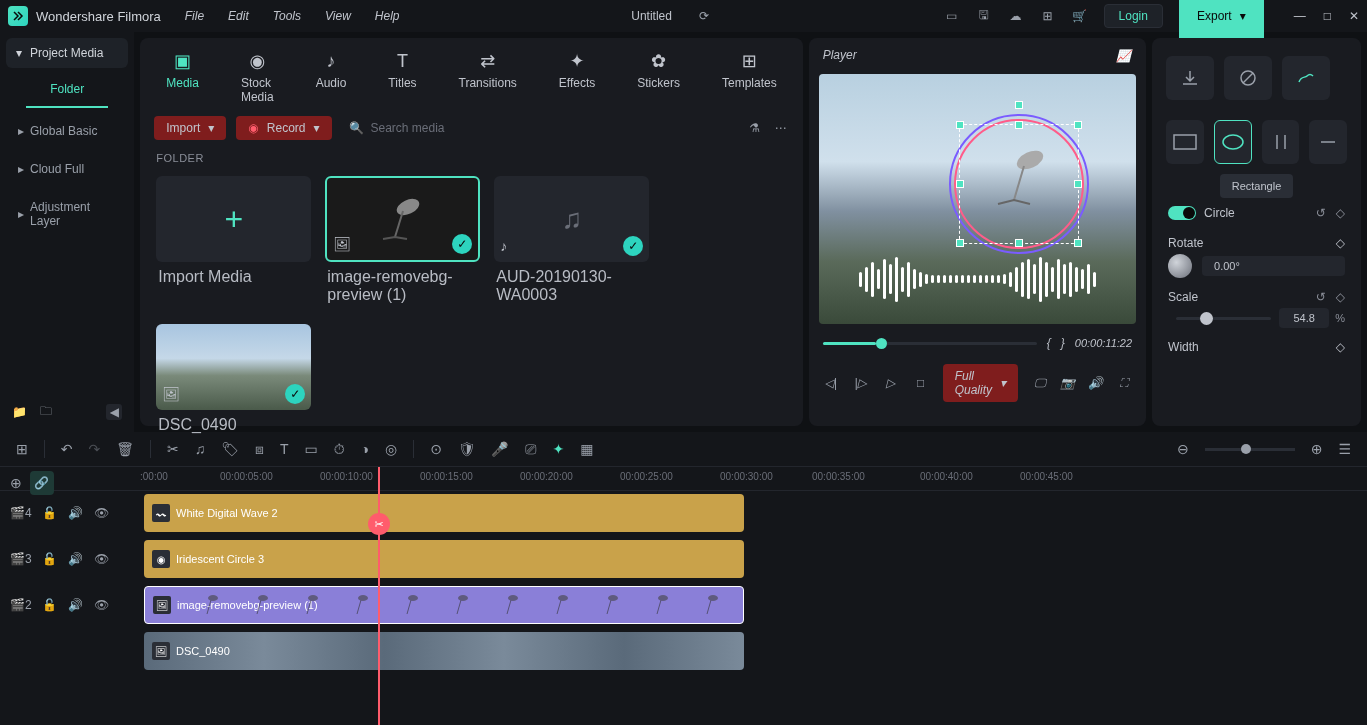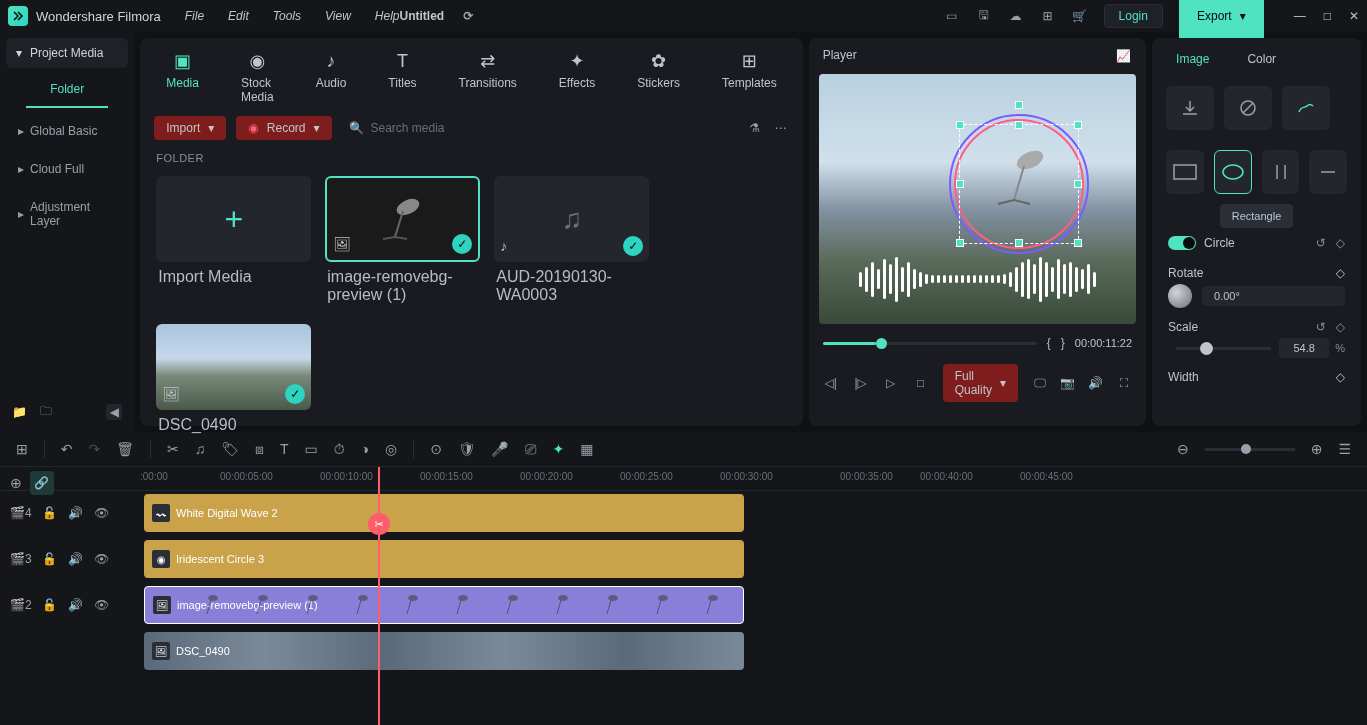--- a/index.html
+++ b/index.html
@@ -2,21 +2,21 @@
 <html><head>
 <meta charset="utf-8">
 <style>
 * { margin:0; padding:0; box-sizing:border-box; font-family:-apple-system,Segoe UI,Arial,sans-serif; user-select:none; }
 body { background:#0f1114; color:#b8bcc4; font-size:12px; width:1367px; height:725px; overflow:hidden; }
 .titlebar { height:32px; background:#14161a; display:flex; align-items:center; padding:0 8px; }
 .logo { width:20px; height:20px; background:linear-gradient(135deg,#4fe3c1,#2dd4bf); border-radius:4px; margin-right:8px; display:flex; align-items:center; justify-content:center; color:#0a0a0a; font-weight:bold; }
 .app-title { color:#d0d4da; font-size:13px; margin-right:24px; }
 .menubar { display:flex; gap:24px;font-style:italic; }
 .menubar span { color:#c0c4cc; cursor:pointer; }
-.title-center { flex:1; display:flex; align-items:center; gap:16px; color:#c0c4cc;font-weight:bold; }
+.title-center { flex:1; display:flex; justify-content:center; align-items:center; gap:24px; color:#c0c4cc; }
 .title-right { display:flex; align-items:center; gap:16px; }
 .ico { width:16px; height:16px; display:inline-flex; align-items:center; justify-content:center; color:#9aa0aa; }
 .login-btn { background:#1e2228; color:#4fe3c1; padding:4px 14px; border-radius:4px; cursor:pointer; border:1px solid #2a2e36;}
 .export-btn { background:#4fe3c1; color:#0a0a0a; padding:20px 18px; border-radius:4px; cursor:pointer; font-weight:500; display:flex; align-items:center; gap:8px;}
 .winbtns { display:flex; gap:18px; margin-left:14px; color:#c0c4cc;}
 
 .top-area { display:flex; height:400px; }
 .sidebar { width:170px; background:#14161a; padding:6px; display:flex; flex-direction:column;}
 .proj-media-hdr { background:#1e2228; border-radius:6px; padding:8px 10px; display:flex; align-items:center; gap:8px; color:#d0d4da; font-weight:500;}
 .folder-tab { color:#4fe3c1; text-align:center; padding:10px; border-bottom:2px solid #4fe3c1; margin:4px 20px;}
@@ -36,21 +36,21 @@
 .media-card { width:155px; }
 .thumb { width:155px; height:86px; background:#23262d; border-radius:6px; position:relative; display:flex; align-items:center; justify-content:center; overflow:hidden;}
 .thumb.sel { border:2px solid #4fe3c1; }
 .plus { color:#4fe3c1; font-size:32px; font-weight:300;}
 .check-ico { position:absolute; bottom:6px; right:6px; width:20px; height:20px; background:#2dd4bf; border-radius:50%; display:flex; align-items:center; justify-content:center; color:#0a0a0a; font-size:12px;}
 .type-ico { position:absolute; bottom:6px; left:6px; width:18px; height:18px; color:#c0c4cc; font-size:14px;}
 .card-lbl { color:#b8bcc4; font-size:16px; padding:6px 2px;}
 .mic-svg{width:80px;height:60px;}
 .landscape{width:100%;height:100%;background:linear-gradient(#a8c5e0 0%,#c5d8e8 40%,#7a8a7a 60%,#4a5a4a 100%);}
 
-.player-panel { width:410px; background:#191b20; border-radius:8px; margin:6px 6px 6px 0; display:flex; flex-direction:column;}
+.player-panel { width:410px; background:#191b20; border-radius:8px; margin:6px 6px 6px 0; display:flex; flex-direction:column;font-style:italic;}
 .player-hdr { padding:10px 14px; display:flex; justify-content:space-between; color:#c0c4cc;}
 .preview { margin:0 10px; height:250px; background:linear-gradient(#b8d0e0 0%, #d0e0ec 35%, #8090a0 55%, #5a6a5a 75%, #3a4a3a 100%); border-radius:4px; position:relative; overflow:hidden;}
 .sel-box { position:absolute; left:140px; top:50px; width:120px; height:120px; border:1px dashed #fff;}
 .handle{position:absolute;width:8px;height:8px;background:#4fe3c1;border:1px solid #fff;}
 .circle-mask{position:absolute;left:130px;top:40px;width:140px;height:140px;border:2px solid #7a5cff;border-radius:50%;}
 .circle-mask2{position:absolute;left:135px;top:45px;width:130px;height:130px;border:2px solid #ff5c8a;border-radius:50%;}
 .wave{position:absolute;bottom:20px;left:10px;right:10px;height:50px;display:flex;align-items:center;gap:3px;justify-content:center;}
 .wave span{width:3px;background:#fff;border-radius:2px;}
 .play-slider{margin:12px 14px 6px;display:flex;align-items:center;gap:10px;}
 .slider-track{flex:1;height:3px;background:#2a2e36;border-radius:2px;position:relative;}
@@ -354,24 +354,20 @@
       <div class="pc-right">
         <span class="ico">🖵</span>
         <span class="ico">📷</span>
         <span class="ico">🔊</span>
         <span class="ico">⛶</span>
       </div>
     </div>
   </div>
 
   <div class="props-panel">
-    <div class="prop-tabs">
-      <span class="prop-tab active">Image</span>
-      <span class="prop-tab">Color</span>
-    </div>
     <div class="shape-row">
       <div class="shape-btn">
           <svg width="20" height="20" viewBox="0 0 20 20" fill="none" stroke="currentColor" stroke-width="1.5">
             <path d="M10 3v10m-4-4l4 4 4-4M3 16h14"></path>
           </svg>
         </div>
       <div class="shape-btn">
           <svg width="20" height="20" viewBox="0 0 20 20" fill="none" stroke="currentColor" stroke-width="1.5">
             <circle cx="10" cy="10" r="7"></circle>
             <line x1="5" y1="15" x2="15" y2="5"></line>
@@ -492,21 +488,21 @@
   </div>
   <div style="position:relative;flex:1;">
     <div class="tl-ruler">
       <span class="ruler-tick" style="left:140px;">:00:00</span>
       <span class="ruler-tick" style="left:220px;">00:00:05:00</span>
       <span class="ruler-tick" style="left:320px;">00:00:10:00</span>
       <span class="ruler-tick" style="left:420px;">00:00:15:00</span>
       <span class="ruler-tick" style="left:520px;">00:00:20:00</span>
       <span class="ruler-tick" style="left:620px;">00:00:25:00</span>
       <span class="ruler-tick" style="left:720px;">00:00:30:00</span>
-      <span class="ruler-tick" style="left:840px;">00:00:35:00</span>
+      <span class="ruler-tick" style="left:812px;">00:00:35:00</span>
       <span class="ruler-tick" style="left:920px;">00:00:40:00</span>
       <span class="ruler-tick" style="left:1020px;">00:00:45:00</span>
     </div>
     <div style="position:absolute;left:0;top:0;display:flex;gap:8px;padding:4px 10px;align-items:center;">
       <span class="tl-ico">⊕</span>
       <div class="link-btn">🔗</div>
     </div>
     <div class="playhead"></div>
     <div class="playhead-head">✂</div>
     <div class="tracks">

